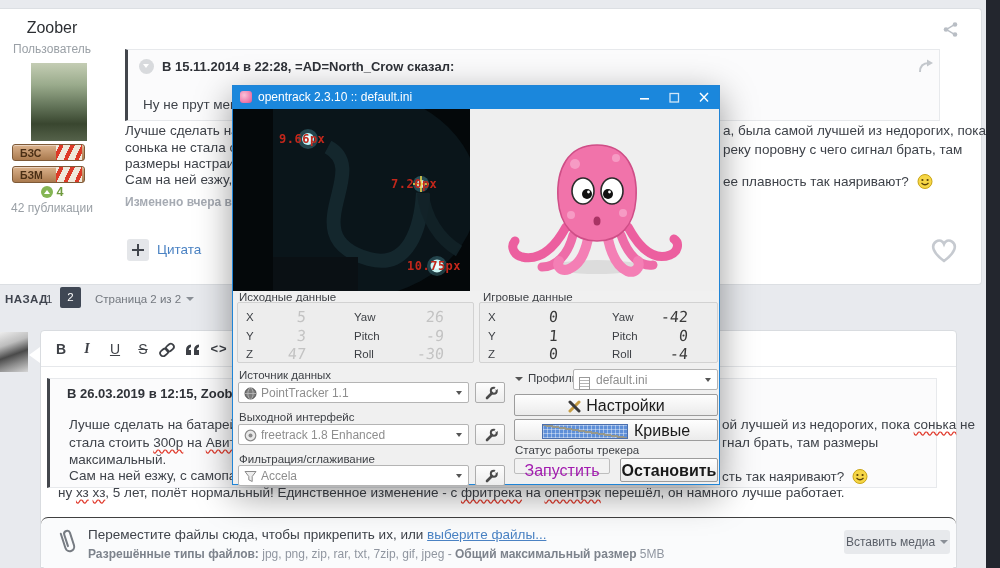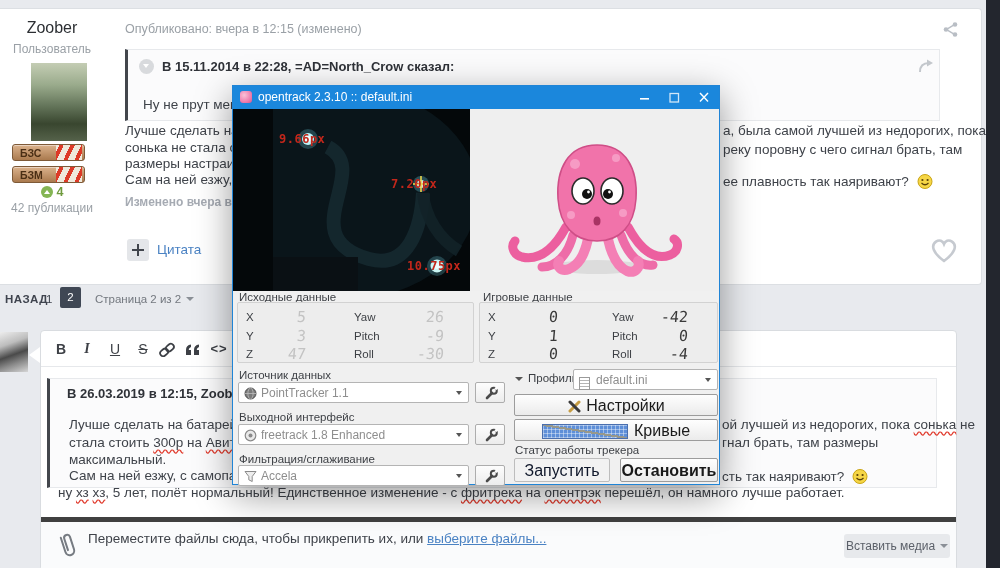--- a/index.html
+++ b/index.html
@@ -63,21 +63,21 @@
   .tb-u{left:62px;text-decoration:underline;}
   .tb-s{left:90px;text-decoration:line-through;}
   .tb-link{left:114px;}
   .tb-quote{left:140px;}
   .tb-code{left:166px;font-weight:bold;font-size:13px;letter-spacing:1px;}
   .toolbar-line{left:0;top:35px;width:100%;height:0;border-top:1px solid #e6e8eb;}
   .quote2{left:6px;top:47px;width:890px;height:110px;}
   .q2-header{left:26px;top:55px;font-size:13px;font-weight:bold;color:#2f3238;}
   .ed-line{font-size:13.5px;color:#3f434a;}
   .sq{text-decoration-line:underline;text-decoration-style:wavy;text-decoration-color:#e0392b;text-underline-offset:2px;}
-  .attach-strip{left:0;top:186px;width:100%;height:52px;background:#fafbfc;border-top:5px solid #404040;box-sizing:border-box;}
+  .attach-strip{left:0;top:186px;width:100%;height:52px;background:#fafbfc;border-top:1px solid #404040;box-sizing:border-box;border-radius:7px;}
   .attach-line1{left:47px;top:9px;font-size:13.5px;color:#3f434a;}
   .attach-link{color:#4a82c3;text-decoration:underline;}
   .attach-line2{left:47px;top:29px;font-size:12px;color:#9096a0;}
   .attach-bold{font-weight:bold;color:#7d838c;}
   .media-btn{left:803px;top:12px;width:106px;height:24px;background:#e7e9ec;border-radius:3px;
              text-align:center;line-height:24px;font-size:12px;color:#5b6069;}
 
   
   .ot{position:absolute;left:232px;top:85px;width:488px;height:400px;background:#f0f0f0;
       border:1px solid #1f84d6;box-sizing:border-box;box-shadow:0 10px 34px rgba(0,0,0,.4);z-index:50;}
@@ -124,21 +124,20 @@
       <span>БЗС</span>
       <span class="badge-stripes"></span>
     </div>
     <div class="abs badge" style="top:157px;">
       <span>БЗМ</span>
       <span class="badge-stripes"></span>
     </div>
     <div class="abs rep-row"><span class="rep-icon"></span><span>4</span></div>
     <div class="abs posts-count">42 публикации</div>
 
-    <div class="abs published">Опубликовано: вчера в 12:15 (изменено)</div>
     <svg class="abs" style="left:942px;top:12px;" width="17" height="17" viewBox="0 0 17 17">
       <g fill="#b9bec5">
           <circle cx="13" cy="3.5" r="2.3"></circle>
           <circle cx="4" cy="8.5" r="2.3"></circle>
           <circle cx="13" cy="13.5" r="2.3"></circle>
         </g>
       <g stroke="#b9bec5" stroke-width="1.4">
           <line x1="5.8" y1="7.6" x2="11.2" y2="4.4"></line>
           <line x1="5.8" y1="9.4" x2="11.2" y2="12.6"></line>
         </g>
@@ -230,20 +229,21 @@
 
     <div class="abs ed-line nowrap" style="left:17px;top:154px;"><span>ну </span><span class="sq">хз</span><span> </span><span class="sq">хз</span><span>, 5 лет, полёт нормальный! Единственное изменение - с </span><span class="sq">фритрека</span><span> на </span><span class="sq">опентрэк</span><span> перешёл, он намного лучше работает.</span></div>
 
     <div class="abs attach-strip">
       <svg class="abs" style="left:16px;top:10px;" width="22" height="30" viewBox="0 0 22 30">
         <g transform="rotate(-18 11 15)">
           <path d="M7,4 v15 a4.5,4.5 0 0 0 9,0 V6 a3,3 0 0 0 -6,0 v12" fill="none" stroke="#767b82" stroke-width="2" stroke-linecap="round"></path>
         </g>
       </svg>
       <div class="abs attach-line1"><span>Переместите файлы сюда, чтобы прикрепить их, или </span><span class="attach-link">выберите файлы...</span></div>
+      <div class="abs attach-line2"><span class="attach-bold">Разрешённые типы файлов:</span><span> jpg, png, zip, rar, txt, 7zip, gif, jpeg</span><span> - </span><span class="attach-bold">Общий максимальный размер</span><span> 5MB</span></div>
       <div class="abs media-btn"><span>Вставить медиа</span><span class="caret"></span></div>
     </div>
   </section>
 
   <section class="ot">
     <div class="ot-titlebar">
       <div class="abs ot-ico"></div>
       <div class="abs ot-title">opentrack 2.3.10 :: default.ini</div>
       <div class="abs ot-winbtn" style="right:60px;">
         <svg width="30" height="23">
@@ -413,16 +413,16 @@
     <div class="abs ot-btn" style="left:281px;top:308px;width:204px;height:22px;line-height:22px;">
       <svg width="15" height="13" viewBox="0 0 15 13" style="vertical-align:-2px;margin-right:4px;">
         <line x1="3" y1="11" x2="12" y2="2" stroke="#c69c42" stroke-width="3" stroke-linecap="round"></line>
         <line x1="3" y1="2" x2="12" y2="11" stroke="#3a3a3a" stroke-width="3" stroke-linecap="round"></line>
       </svg><span>Настройки</span>
     </div>
     <div class="abs ot-btn" style="left:281px;top:333px;width:204px;height:22px;line-height:22px;">
       <span class="curves-thumb"></span><span>Кривые</span>
     </div>
     <span class="abs ot-field-label" style="left:282px;top:358px;">Статус работы трекера</span>
-    <div class="abs ot-btn" style="left:281px;top:372px;width:96px;height:24px;line-height:24px;color:#0f172a;background:#f2f2f2;border-color:#bdbdbd;">Запустить</div>
+    <div class="abs ot-btn" style="left:281px;top:372px;width:96px;height:16px;line-height:24px;color:#a21caf;background:#f2f2f2;border-color:#bdbdbd;">Запустить</div>
     <div class="abs ot-btn" style="left:387px;top:372px;width:98px;height:24px;line-height:24px;font-weight:bold;">Остановить</div>
   </section>
 </div>
 
 </body></html>

